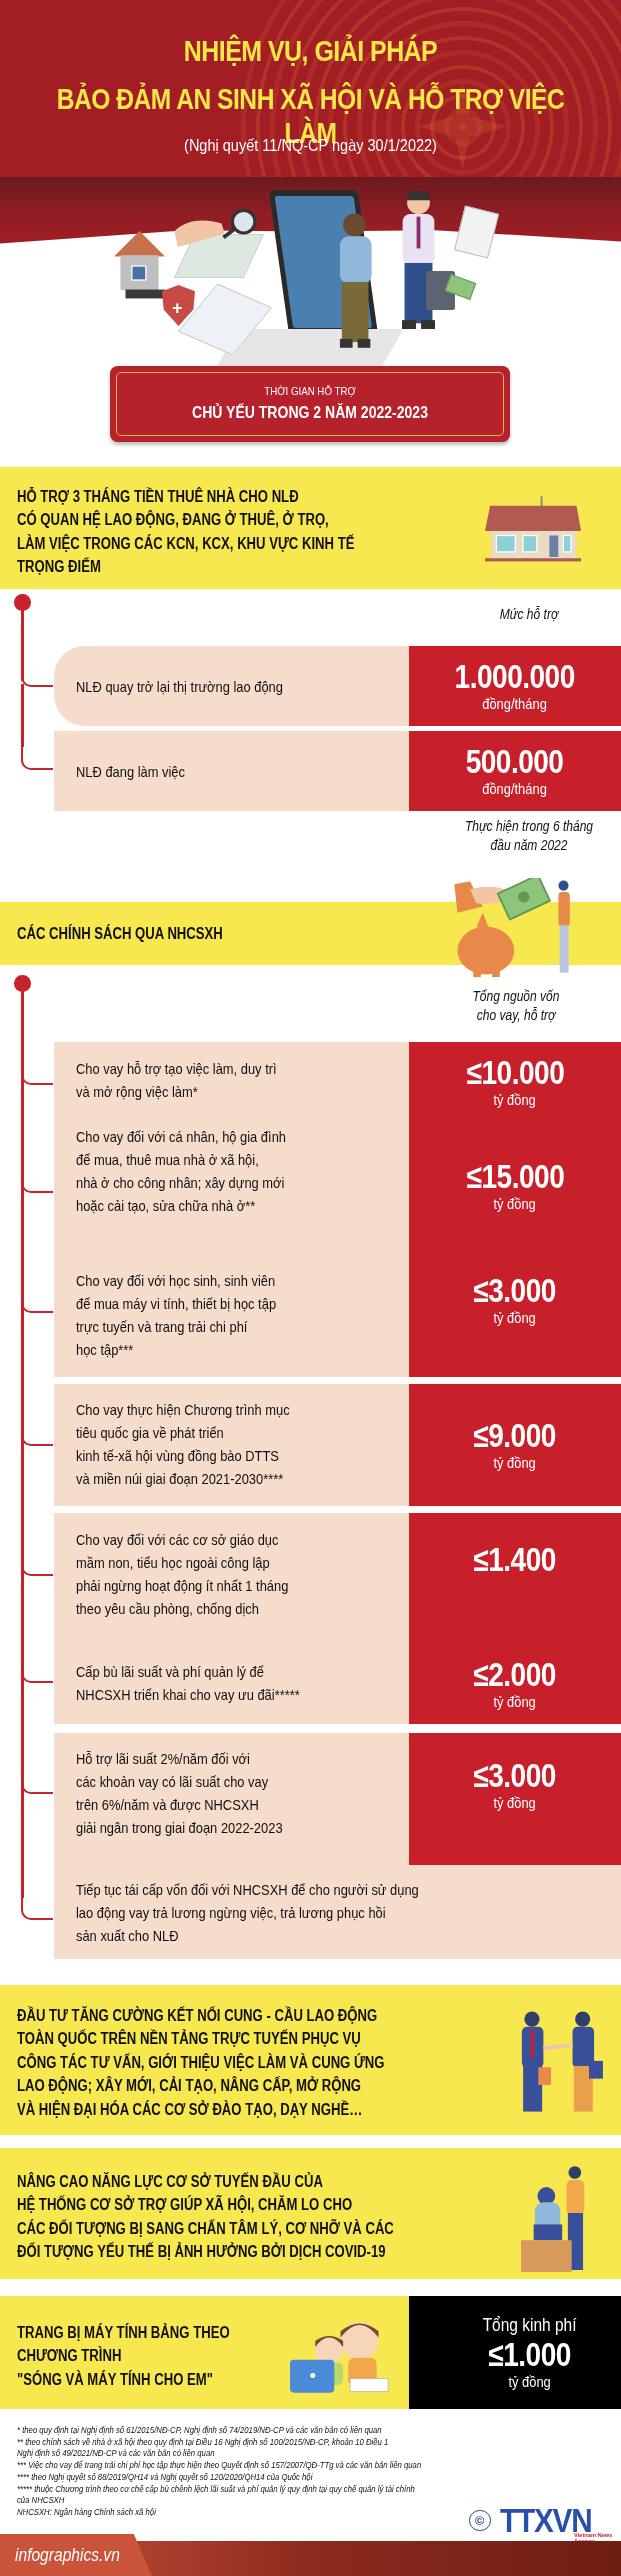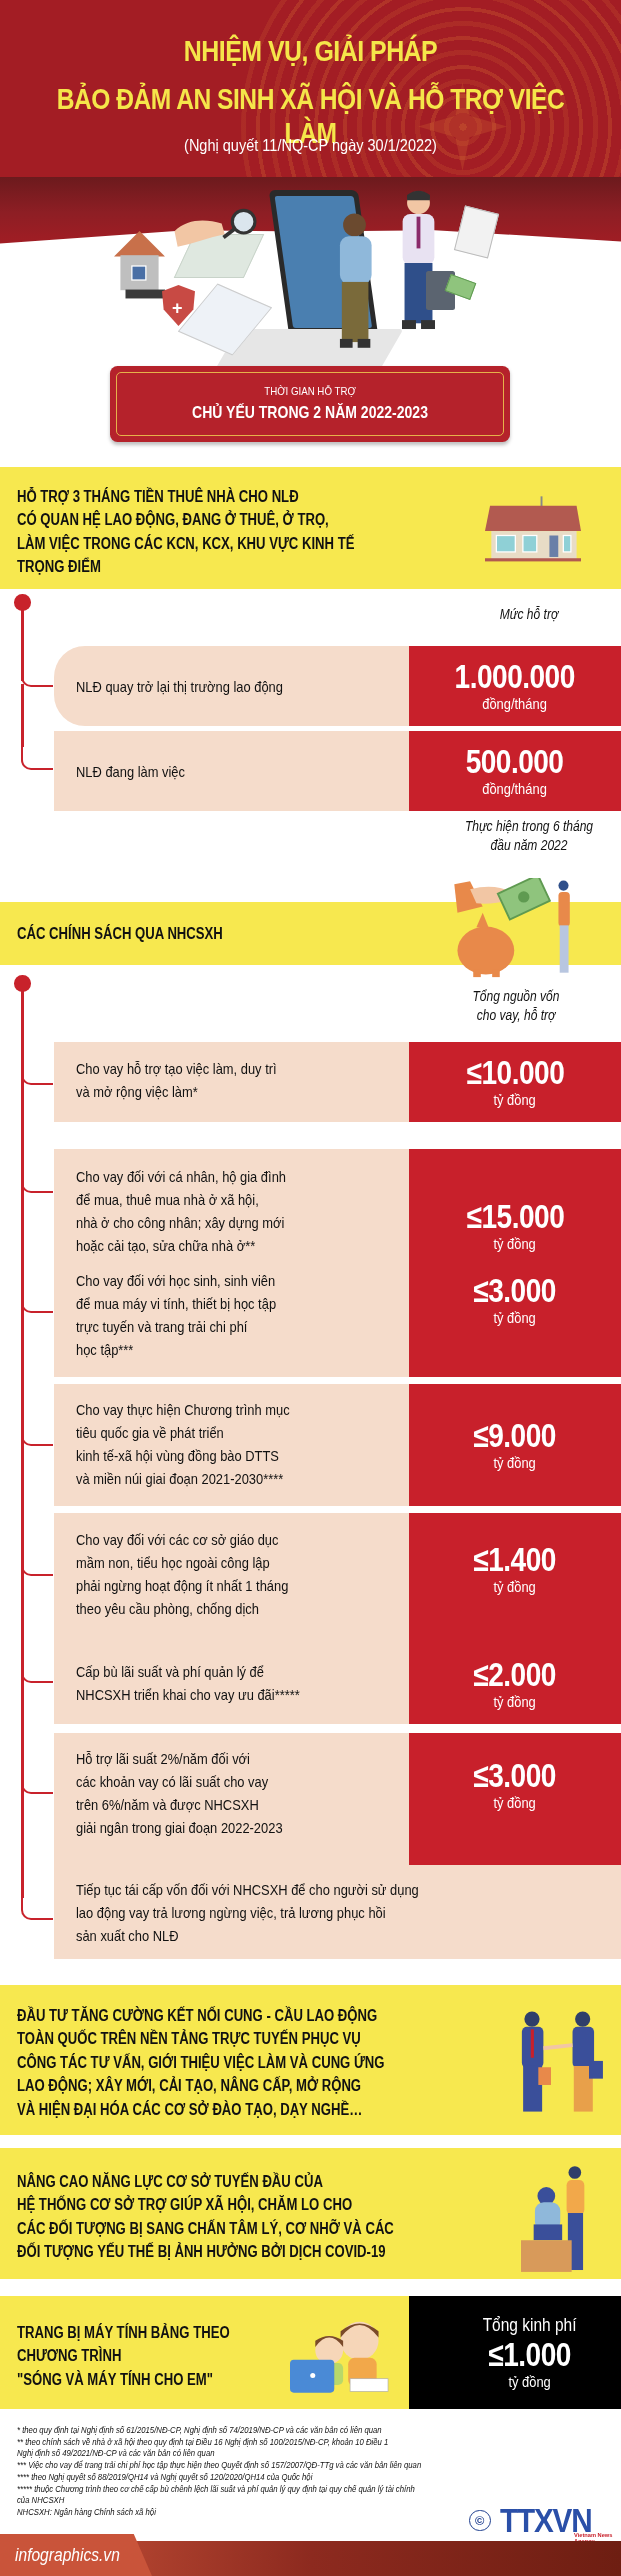--- a/index.html
+++ b/index.html
@@ -211,21 +211,21 @@
   <div class="row-text" style="top:15px;">
     <div>Cho vay hỗ trợ tạo việc làm, duy trì</div>
     <div>và mở rộng việc làm*</div>
   </div>
   <div class="row-val">
     <div class="val-num">≤10.000</div>
     <div class="val-unit">tỷ đồng</div>
   </div>
 </div>
 
-<div class="abs row" style="top:1149px;height:154px;">
+<div class="abs row" style="top:1109px;height:154px;">
   <div class="row-text" style="top:16px;">
     <div>Cho vay đối với cá nhân, hộ gia đình</div>
     <div>để mua, thuê mua nhà ở xã hội,</div>
     <div>nhà ở cho công nhân; xây dựng mới</div>
     <div>hoặc cải tạo, sửa chữa nhà ở**</div>
   </div>
   <div class="row-val">
     <div class="val-num">≤15.000</div>
     <div class="val-unit">tỷ đồng</div>
   </div>
@@ -257,21 +257,21 @@
   </div>
 </div>
 
 <div class="abs row" style="top:1513px;height:150px;">
   <div class="row-text" style="top:15px;">
     <div>Cho vay đối với các cơ sở giáo dục</div>
     <div>mầm non, tiểu học ngoài công lập</div>
     <div>phải ngừng hoạt động ít nhất 1 tháng</div>
     <div>theo yêu cầu phòng, chống dịch</div>
   </div>
-  <div class="row-val" style="justify-content:flex-start;padding-top:28.5px;">
+  <div class="row-val" style="justify-content:space-between;padding-top:28.5px;">
     <div class="val-num">≤1.400</div>
     <div class="val-unit">tỷ đồng</div>
   </div>
 </div>
 
 <div class="abs row" style="top:1643px;height:81px;">
   <div class="row-text" style="top:17px;">
     <div>Cấp bù lãi suất và phí quản lý để</div>
     <div>NHCSXH triển khai cho vay ưu đãi*****</div>
   </div>

